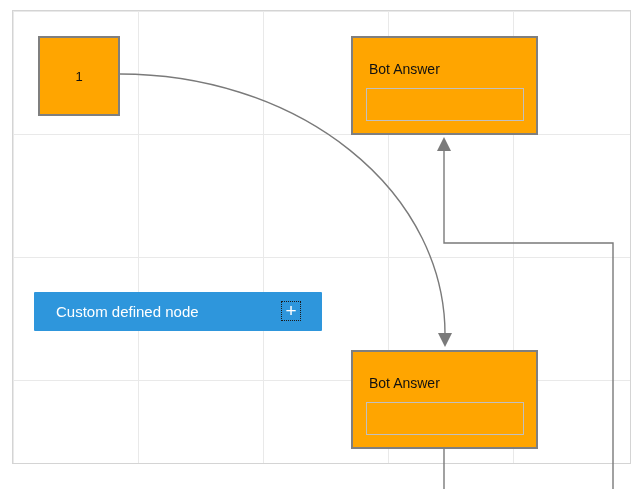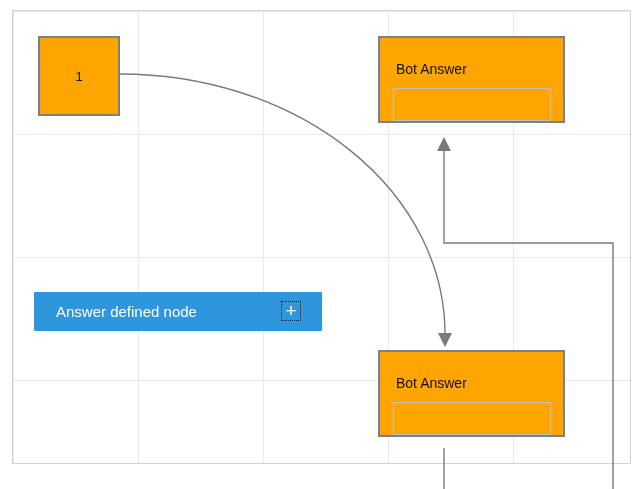--- a/index.html
+++ b/index.html
@@ -32,24 +32,23 @@
 
   #start-node {
     left: 38px; top: 36px;
     width: 82px; height: 80px;
     background: #FFA500;
     border: 2px solid #7f7f7f;
     display: flex; align-items: center; justify-content: center;
     font-size: 13px; color: #111111;
   }
   .bot-answer {
-    width: 187px; height: 87px;
+    width: 187px; height: 99px;
     background: #FFA500;
     border: 2px solid #7f7f7f;
-    margin-left: 27px;
   }
   #bot-answer-top    { left: 351px; top: 36px;  }
   #bot-answer-bottom { left: 351px; top: 350px; }
   .bot-answer .bot-title {
     position: absolute;
     left: 16px; top: 23px;
     font-size: 14px; color: #111111;
     white-space: nowrap;
   }
   .bot-answer .bot-input {
@@ -112,19 +111,19 @@
     <span class="bot-title">Bot Answer</span>
     <div class="bot-input"></div>
   </div>
 
   <div id="bot-answer-bottom" class="node bot-answer">
     <span class="bot-title">Bot Answer</span>
     <div class="bot-input"></div>
   </div>
 
   <div id="custom-node" class="node">
-    <span class="custom-label">Answer defined node</span>
+    <span class="custom-label">Custom defined node</span>
     <div id="custom-add-button">
       <span>+</span>
     </div>
   </div>
 
 </div>
 
 </body></html>

